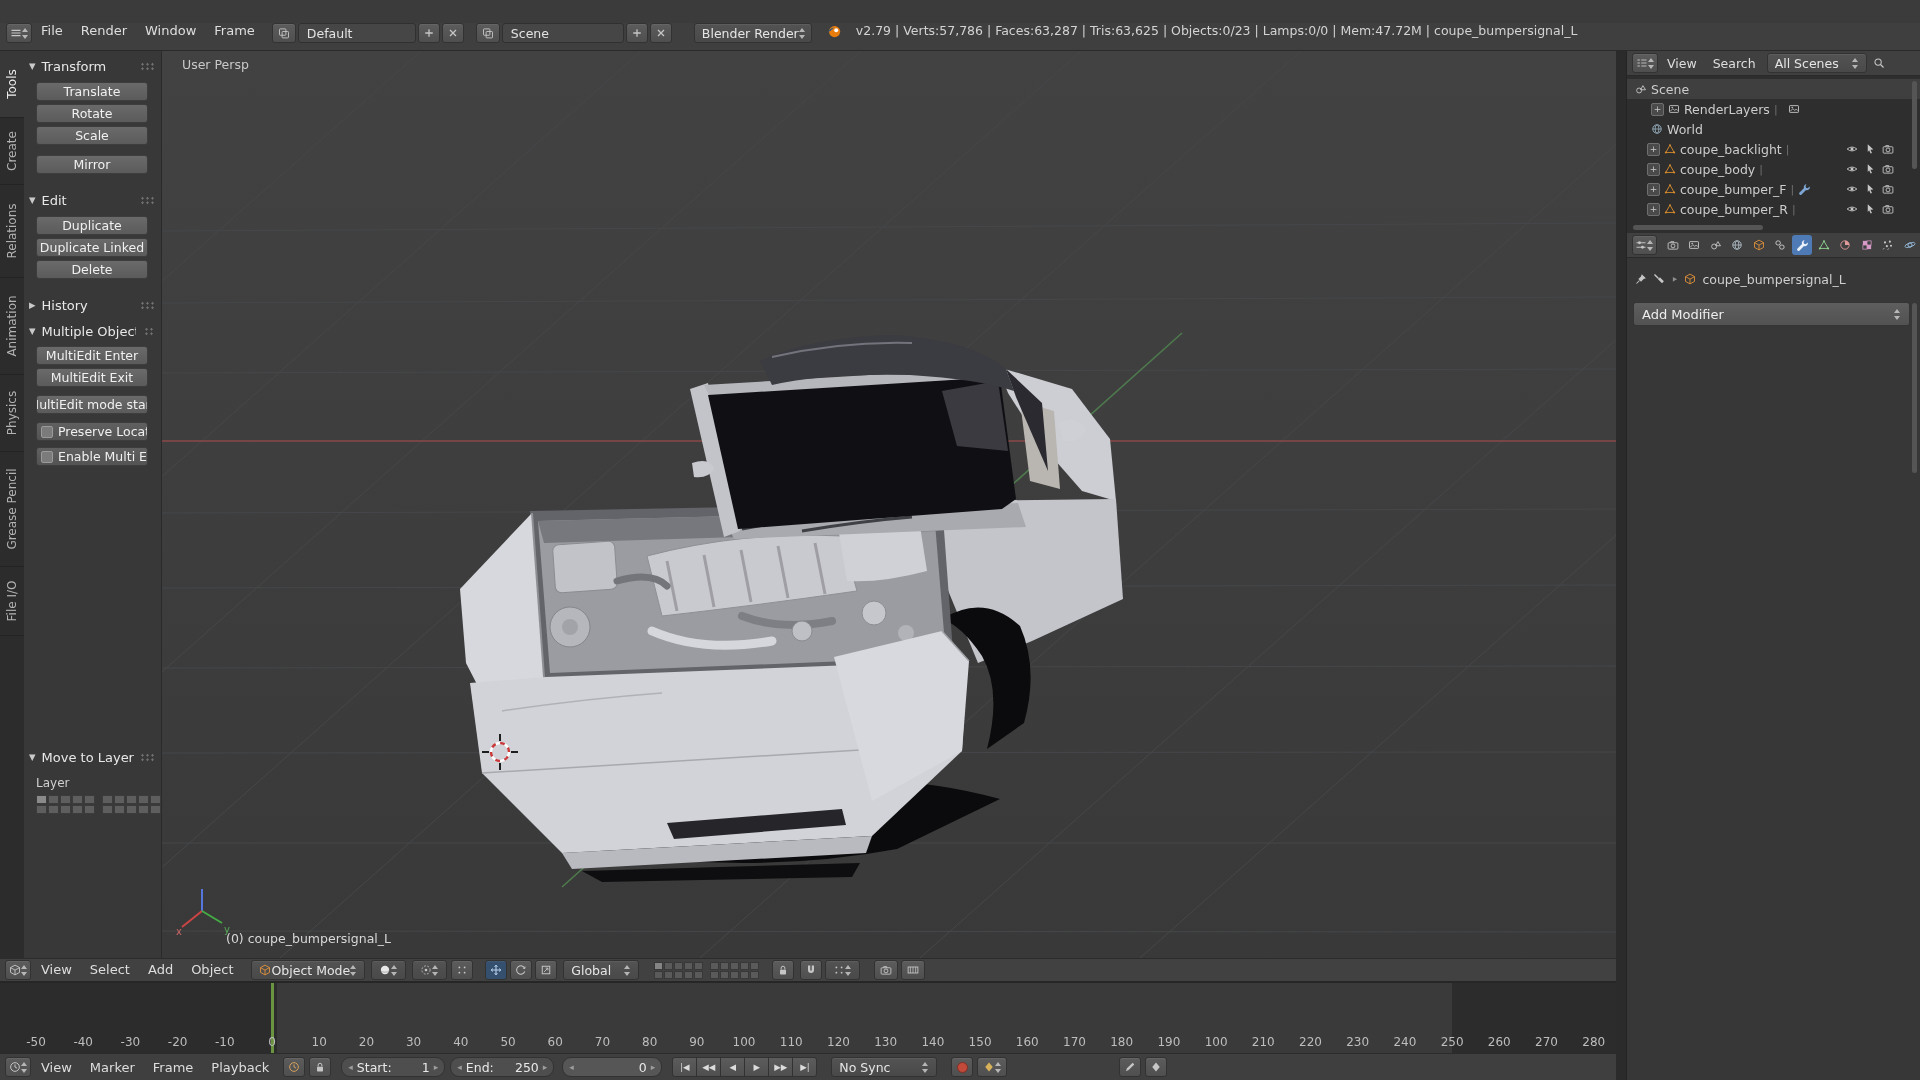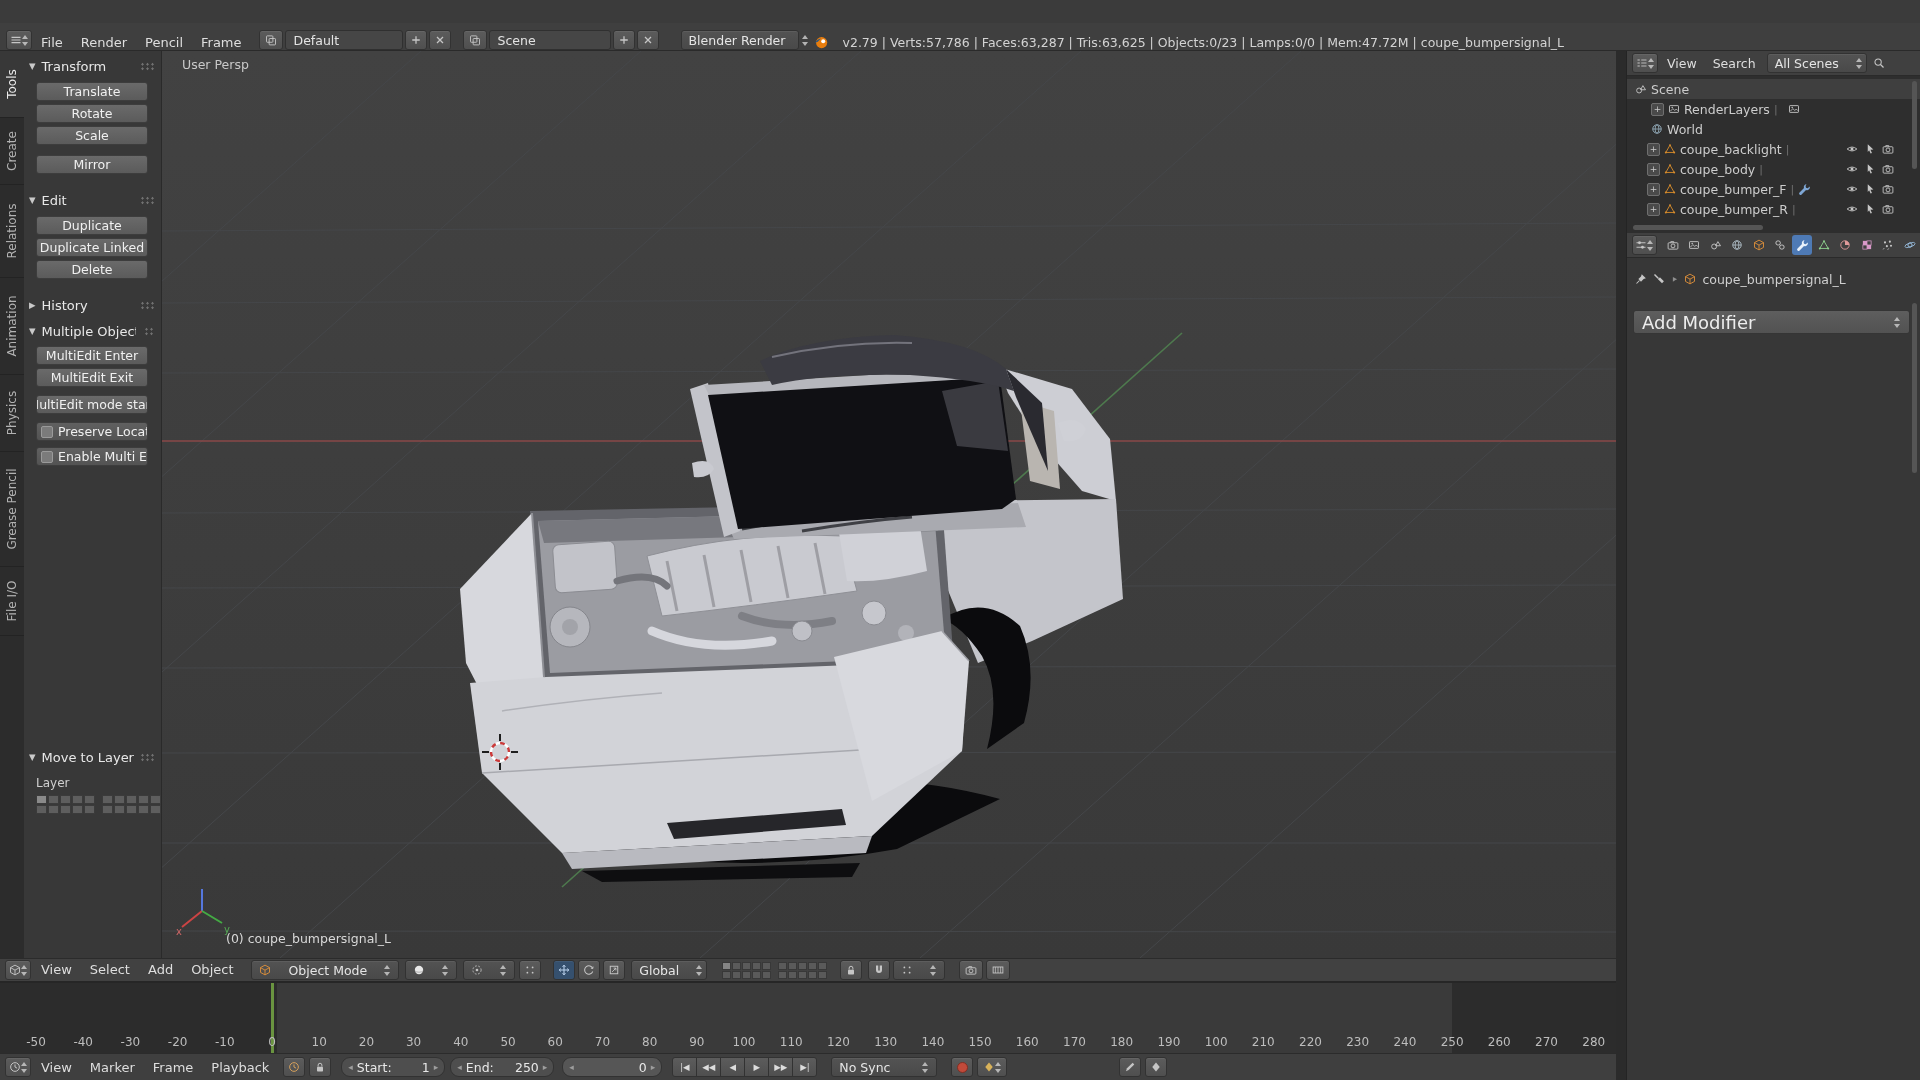--- a/index.html
+++ b/index.html
@@ -16,27 +16,27 @@
   .titlebar{left:0;top:0;width:1920px;height:23px;background:#151515;display:flex;align-items:center;}
   .titlebar .ttl{margin-left:8px;font-size:12.5px;color:#d5d5d5;white-space:nowrap;}
   .winbtns{margin-left:auto;display:flex;height:100%;}
   .winbtn{width:44px;height:100%;display:flex;align-items:center;justify-content:center;color:#cfcfcf;}
   .glyph-min{width:11px;height:2px;background:#cfcfcf;}
   .glyph-max{width:10px;height:9px;border:1.5px solid #cfcfcf;box-sizing:border-box;}
   .glyph-close{font-size:15px;line-height:1;}
 
   
   .infobar{left:0;top:23px;width:1920px;height:28px;background:#3f3f3f;border-bottom:1px solid #2a2a2a;
-           display:flex;align-items:flex-end;box-sizing:border-box;}
+           display:flex;align-items:flex-start;box-sizing:border-box;}
   .mn{padding:0 9px;font-size:13px;color:#dedede;white-space:nowrap;}
   .btn{display:inline-flex;align-items:center;justify-content:center;height:20px;min-width:22px;
        background:linear-gradient(#5c5c5c,#4f4f4f);border:1px solid #323232;border-radius:3px;
        box-shadow:inset 0 1px 0 rgba(255,255,255,.06);box-sizing:border-box;}
   .dd{display:inline-flex;align-items:center;height:20px;background:linear-gradient(#535353,#494949);
-      border:1px solid #323232;border-radius:3px;padding:0 7px;gap:17px;font-size:12.5px;color:#e5e5e5;
+      border:1px solid #323232;border-radius:3px;padding:0 7px;gap:0;font-size:12.5px;color:#e5e5e5;
       box-shadow:inset 0 1px 0 rgba(255,255,255,.06);box-sizing:border-box;white-space:nowrap;}
   .tfield{display:inline-flex;align-items:center;height:20px;background:#464646;border:1px solid #303030;
       border-radius:3px;padding:0 8px;font-size:12.5px;color:#e3e3e3;box-sizing:border-box;white-space:nowrap;}
   .arr{width:7px;height:11px;position:relative;opacity:.8;flex:none;}
   .arr::before{content:"";position:absolute;top:0;left:0;border-left:3.5px solid transparent;border-right:3.5px solid transparent;border-bottom:4px solid #d0d0d0;}
   .arr::after{content:"";position:absolute;bottom:0;left:0;border-left:3.5px solid transparent;border-right:3.5px solid transparent;border-top:4px solid #d0d0d0;}
   .stats{margin-left:14px;font-size:12.5px;color:#d3d3d3;white-space:nowrap;}
 
   
   .tabstrip{left:0;top:51px;width:24px;height:907px;background:#2c2c2c;display:flex;flex-direction:column;}
@@ -107,22 +107,22 @@
   .osep{color:#6f6f6f;font-size:11px;}
   .ricons{position:absolute;right:26px;display:flex;gap:6px;align-items:center;}
   .sbar-v{position:absolute;background:#555;border-radius:3px;}
   .sbar-h{position:absolute;background:#555;border-radius:3px;}
 
   .props{left:1626px;top:233px;width:294px;height:847px;background:#373737;border-left:1px solid #242424;box-sizing:border-box;}
   .pheader{height:25px;background:#404040;border-bottom:1px solid #2a2a2a;display:flex;align-items:center;padding-left:5px;gap:1px;box-sizing:border-box;}
   .ptab{width:21px;height:20px;display:flex;align-items:center;justify-content:center;border-radius:3px;}
   .ptab.active{background:#4e7ab5;}
   .crumb{display:flex;align-items:center;gap:6px;padding-left:8px;height:22px;margin-top:10px;font-size:12.5px;color:#cfcfcf;}
-  .addmod{margin:20px 10px 0 6px;height:22px;display:flex;align-items:center;background:linear-gradient(#5e5e5e,#525252);
-          border:1px solid #353535;border-radius:3px;padding:0 8px;font-size:18px;color:#ededed;}
+  .addmod{margin:12px 10px 0 6px;height:22px;display:flex;align-items:center;background:linear-gradient(#5e5e5e,#525252);
+          border:1px solid #353535;border-radius:3px;padding:0 8px;font-size:13px;color:#ededed;}
   .addmod .arr{margin-left:auto;}
 </style>
 </head>
 <body>
 
 <svg width="0" height="0" style="position:absolute" aria-hidden="true">
 <defs>
   <symbol id="s-lines" viewBox="0 0 16 16">
         <path d="M2,4.5 H14 M2,8 H14 M2,11.5 H14" stroke="currentColor" stroke-width="1.4" fill="none"></path>
       </symbol>
@@ -282,21 +282,21 @@
     <span class="btn" style="margin-left:6px;width:26px">
         <span class="icon">
           <svg class="i12">
             <use href="#s-lines"></use>
           </svg>
         </span>
         <span class="arr"></span>
       </span>
     <span class="mn">File</span>
     <span class="mn">Render</span>
-    <span class="mn">Pencil</span>
+    <span class="mn">Window</span>
     <span class="mn">Frame</span>
     <span class="btn" style="margin-left:8px;width:24px">
         <span class="icon">
           <svg class="i12">
             <use href="#s-browse"></use>
           </svg>
         </span>
       </span>
     <span class="tfield" style="width:118px;margin-left:2px">Default</span>
     <span class="btn" style="margin-left:2px">

